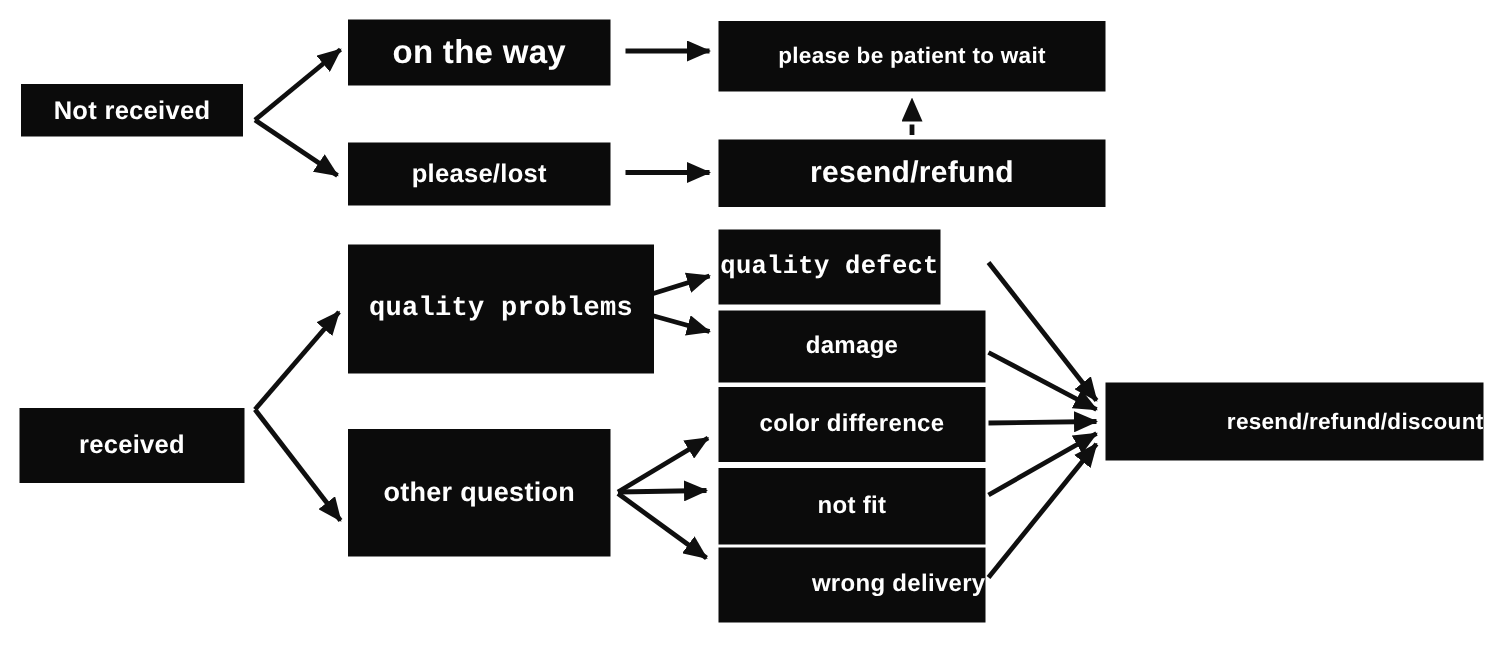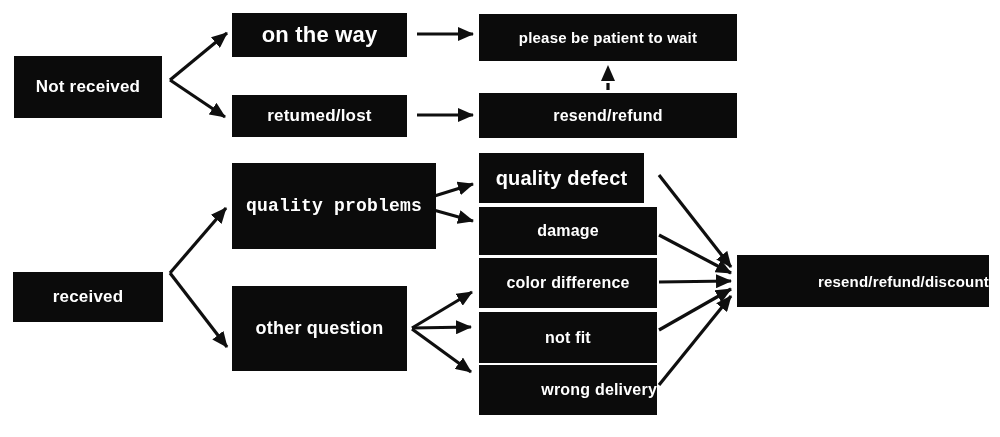--- a/index.html
+++ b/index.html
@@ -36,29 +36,29 @@
     color: #ffffff;
     display: flex;
     align-items: center;
     justify-content: center;
     text-align: center;
     font-weight: bold;
     letter-spacing: 0.2px;
     box-sizing: border-box;
   }
   
-  .n-not-received   { left: 14px;  top: 56px;  width: 148px; height: 62px; font-size: 17px; }
+  .n-not-received   { left: 14px;  top: 56px;  width: 148px; height: 35px; font-size: 17px; }
   .n-on-the-way     { left: 232px; top: 13px;  width: 175px; height: 44px; font-size: 22px; }
   .n-returned-lost  { left: 232px; top: 95px;  width: 175px; height: 42px; font-size: 17px; }
   .n-please-wait    { left: 479px; top: 14px;  width: 258px; height: 47px; font-size: 15px; }
-  .n-resend-refund  { left: 479px; top: 93px;  width: 258px; height: 45px; font-size: 16px; }
+  .n-resend-refund  { left: 479px; top: 93px;  width: 258px; height: 45px; font-size: 20px; }
   .n-received       { left: 13px;  top: 248px; width: 150px; height: 50px; font-size: 17px; margin-top: 24px; }
   .n-quality-problems { left: 232px; top: 163px; width: 204px; height: 86px; font-size: 18px; font-family: Liberation Mono, monospace; }
   .n-other-question { left: 232px; top: 286px; width: 175px; height: 85px; font-size: 18px; }
-  .n-quality-defect { left: 479px; top: 153px; width: 165px; height: 50px; font-size: 20px; }
+  .n-quality-defect { left: 479px; top: 153px; width: 148px; height: 50px; font-size: 17px; font-family: Liberation Mono, monospace; }
   .n-damage         { left: 479px; top: 207px; width: 178px; height: 48px; font-size: 16px; }
   .n-color-difference { left: 479px; top: 258px; width: 178px; height: 50px; font-size: 16px; }
   .n-not-fit        { left: 479px; top: 312px; width: 178px; height: 51px; font-size: 16px; }
   .n-wrong-delivery { left: 479px; top: 365px; width: 178px; height: 50px; font-size: 16px; justify-content: flex-end; }
   .n-outcome        { left: 737px; top: 255px; width: 252px; height: 52px; font-size: 15px; justify-content: flex-end; }
 </style>
 </head>
 <body>
 
 <div class="canvas">
@@ -91,21 +91,21 @@
     <line x1="659" y1="385" x2="731" y2="296" marker-end="url(#ah)"></line>
   </svg>
 
   <div class="node n-not-received">
     <span>Not received</span>
   </div>
   <div class="node n-on-the-way">
     <span>on the way</span>
   </div>
   <div class="node n-returned-lost">
-    <span>retumed/lost</span>
+    <span>please/lost</span>
   </div>
   <div class="node n-please-wait">
     <span>please be patient to wait</span>
   </div>
   <div class="node n-resend-refund">
     <span>resend/refund</span>
   </div>
   <div class="node n-received">
     <span>received</span>
   </div>

